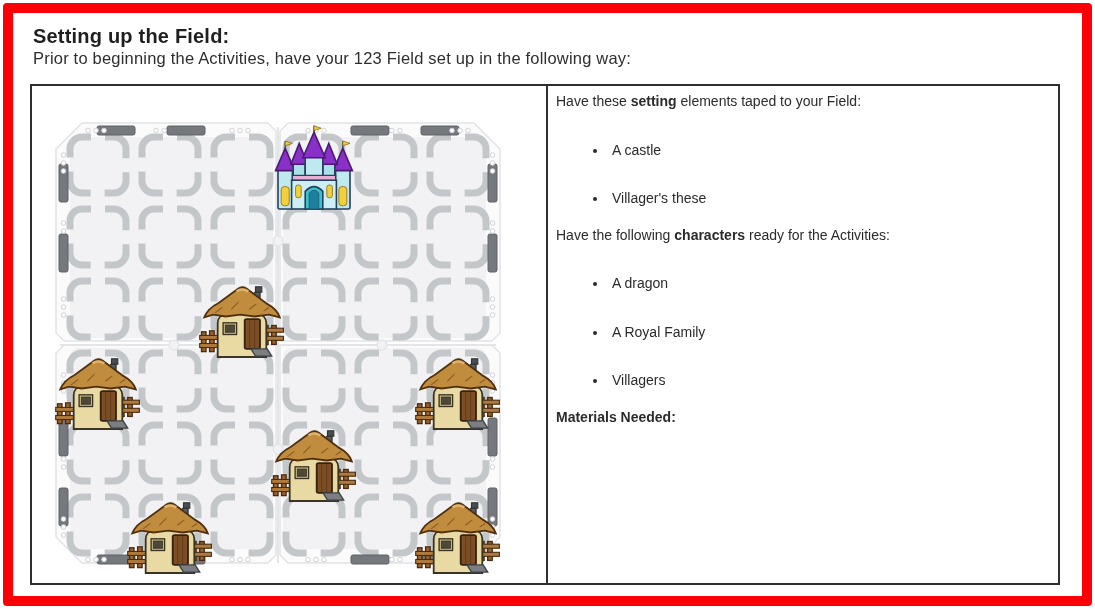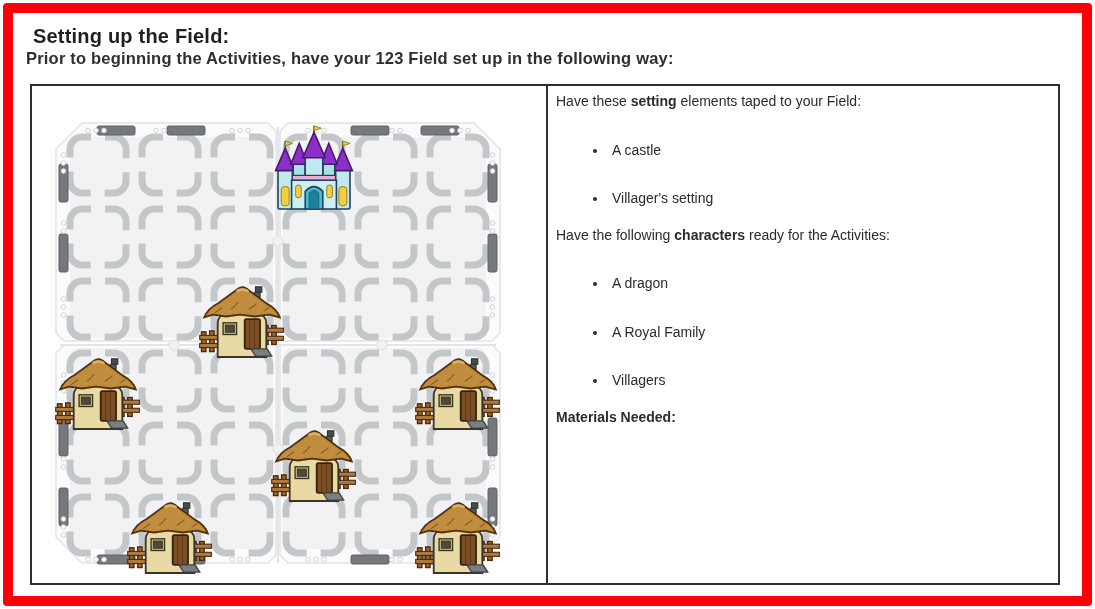--- a/index.html
+++ b/index.html
@@ -2,21 +2,21 @@
 <html><head>
 <meta charset="utf-8">
 <style>
   html,body{margin:0;padding:0;}
   body{
     width:1095px;height:609px;background:#ffffff;position:relative;overflow:hidden;
     font-family:"Liberation Sans",sans-serif;color:#2b2b2b;
   }
   .frame{position:absolute;inset:3px;border:10px solid #fb0007;border-radius:4px;pointer-events:none;}
   .title{position:absolute;left:33px;top:25px;font-size:20px;font-weight:bold;color:#1f1f1f;letter-spacing:.2px;}
-  .subtitle{position:absolute;left:26px;top:49px;font-size:16.5px;color:#2e2e2e;letter-spacing:.2px;font-weight:bold;}
+  .subtitle{position:absolute;left:33px;top:49px;font-size:16.5px;color:#2e2e2e;letter-spacing:.2px;}
   .content-table{
     position:absolute;left:30px;top:84px;width:1030px;height:501px;
     border:2px solid #2f2f2f;box-sizing:border-box;display:flex;background:#fff;
   }
   .cell-left{width:516px;position:relative;border-right:2px solid #2f2f2f;box-sizing:border-box;}
   .field-wrap{position:absolute;left:24px;top:37px;width:444px;height:444px;}
   .field-wrap svg{overflow:visible;display:block;}
   .cell-right{flex:1;padding:6px 14px 0 8px;font-size:14px;line-height:18.5px;}
   .section p{margin:0;}
   .section p.heading{font-weight:bold;}
@@ -229,21 +229,21 @@
         </svg>
     </div>
   </div>
 
   <div class="cell-right">
 
     <div class="section">
       <p><span>Have these </span><b>setting</b><span> elements taped to your Field:</span></p>
       <ul>
         <li>A castle</li>
-        <li>Villager's setting</li>
+        <li>Villager's these</li>
       </ul>
     </div>
 
     <div class="section">
       <p><span>Have the following </span><b>characters</b><span> ready for the Activities:</span></p>
       <ul>
         <li>A dragon</li>
         <li>A Royal Family</li>
         <li>Villagers</li>
       </ul>

